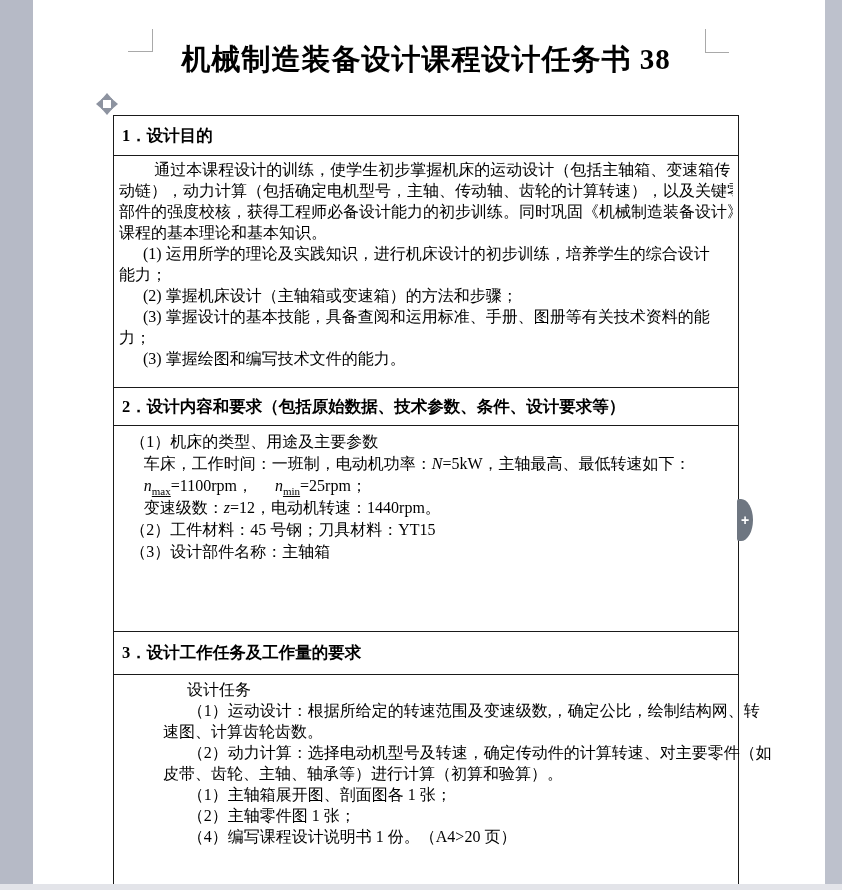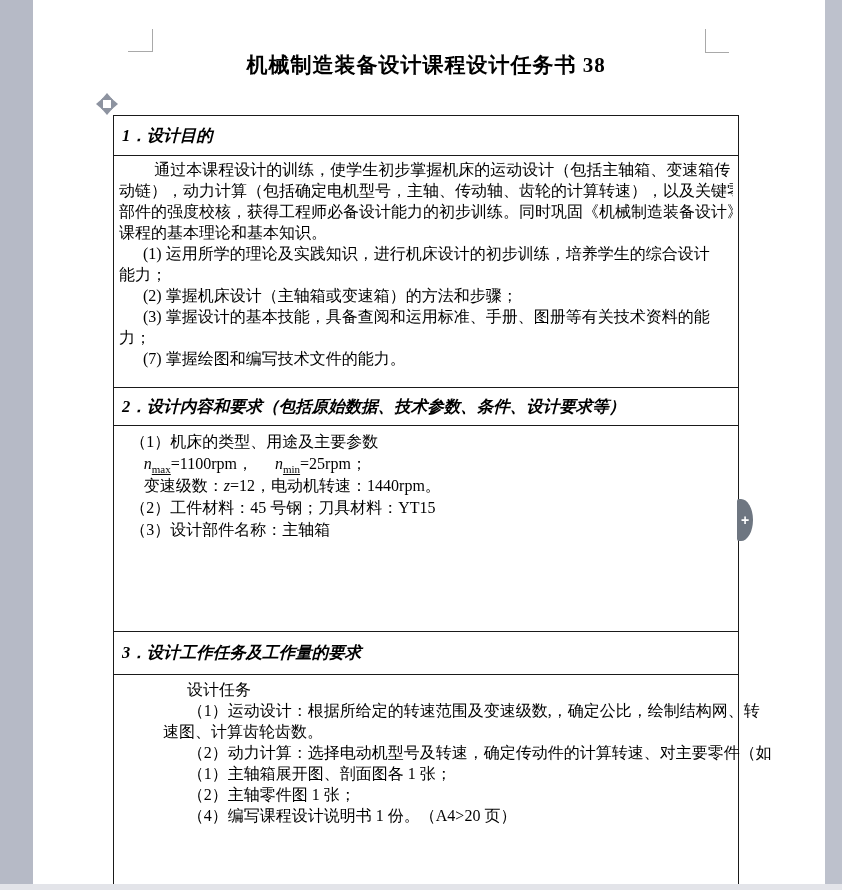--- a/index.html
+++ b/index.html
@@ -22,30 +22,30 @@
 
   
   .move-handle { position:absolute; left:96px; top:93px; width:22px; height:22px; z-index:4; cursor:move; }
   .move-handle .tri { position:absolute; width:0; height:0; }
   .mh-up    { left:5px; top:0;    border-left:6px solid transparent; border-right:6px solid transparent; border-bottom:7px solid #8d93a0; }
   .mh-down  { left:5px; bottom:0; border-left:6px solid transparent; border-right:6px solid transparent; border-top:7px solid #8d93a0; }
   .mh-left  { left:0;  top:5px;   border-top:6px solid transparent; border-bottom:6px solid transparent; border-right:7px solid #8d93a0; }
   .mh-right { right:0; top:5px;   border-top:6px solid transparent; border-bottom:6px solid transparent; border-left:7px solid #8d93a0; }
 
   
-  .doc-title { position:absolute; left:113px; top:51px; width:626px; text-align:center;
-               font-size:21px; font-weight:bold; letter-spacing:1px; white-space:nowrap; z-index:2; }
+  .doc-title { position:absolute; left:113px; top:40px; width:626px; text-align:center;
+               font-size:29px; font-weight:bold; letter-spacing:1px; white-space:nowrap; z-index:2; }
 
   
   .doc-table { position:absolute; left:113px; top:115px; width:626px; height:775px;
                border:1px solid #1a1a1a; border-bottom:none; z-index:1; display:flex; flex-direction:column; }
   .row { width:100%; border-bottom:1px solid #1a1a1a; overflow:hidden; }
   .row:last-child { border-bottom:none; flex:1 1 auto; }
   .rh { display:flex; align-items:center; padding-left:8px;
-        font-weight:bold; font-size:16.5px; white-space:nowrap;font-style:italic; }
+        font-weight:bold; font-size:16.5px; white-space:nowrap; }
   .rh1 { height:40px; } .rh2 { height:38px; } .rh3 { height:43px; }
   .rc  { font-size:16px; }
   .rc1 { height:232px; padding:3px 5px 0 5px; line-height:21px; }
   .rc2 { height:206px; padding:5px 5px 0 5px; line-height:22px; }
   .rc3 { padding:4px 5px 0 5px; line-height:21px;margin-left:44px; }
 
   .bl { white-space:pre; overflow:hidden; }
   .ind-para  { text-indent:2.2em; }
   .ind-item  { text-indent:1.5em; }
   .ind-sub   { text-indent:0.7em; }
@@ -89,44 +89,46 @@
   <div class="row rc rc1">
     <div class="bl ind-para">通过本课程设计的训练，使学生初步掌握机床的运动设计（包括主轴箱、变速箱传</div>
     <div class="bl">动链），动力计算（包括确定电机型号，主轴、传动轴、齿轮的计算转速），以及关键零</div>
     <div class="bl">部件的强度校核，获得工程师必备设计能力的初步训练。同时巩固《机械制造装备设计》</div>
     <div class="bl">课程的基本理论和基本知识。</div>
     <div class="bl ind-item">(1) 运用所学的理论及实践知识，进行机床设计的初步训练，培养学生的综合设计</div>
     <div class="bl">能力；</div>
     <div class="bl ind-item">(2) 掌握机床设计（主轴箱或变速箱）的方法和步骤；</div>
     <div class="bl ind-item">(3) 掌握设计的基本技能，具备查阅和运用标准、手册、图册等有关技术资料的能</div>
     <div class="bl">力；</div>
-    <div class="bl ind-item">(7) 掌握绘图和编写技术文件的能力。</div>
+    <div class="bl ind-item">(3) 掌握绘图和编写技术文件的能力。</div>
   </div>
 
   <div class="row rh rh2">
     <span>2．设计内容和要求（包括原始数据、技术参数、条件、设计要求等）</span>
   </div>
 
   <div class="row rc rc2">
     <div class="bl ind-sub">（1）机床的类型、用途及主要参数</div>
+    <div class="bl ind-plain"><span>车床，工作时间：一班制，电动机功率：</span><i>N</i><span>=5kW，主轴最高、最低转速如下：</span></div>
     <div class="bl ind-plain"><i>n</i><sub>max</sub><span>=1100rpm，</span><span class="gap"></span><i>n</i><sub>min</sub><span>=25rpm；</span></div>
     <div class="bl ind-plain"><span>变速级数：</span><i>z</i><span>=12，电动机转速：1440rpm。</span></div>
     <div class="bl ind-sub">（2）工件材料：45 号钢；刀具材料：YT15</div>
     <div class="bl ind-sub">（3）设计部件名称：主轴箱</div>
   </div>
 
   <div class="row rh rh3">
     <span>3．设计工作任务及工作量的要求</span>
   </div>
 
   <div class="row rc rc3">
     <div class="bl ind-item">设计任务</div>
     <div class="bl ind-plain">（1）运动设计：根据所给定的转速范围及变速级数,，确定公比，绘制结构网、转</div>
     <div class="bl">速图、计算齿轮齿数。</div>
     <div class="bl ind-plain">（2）动力计算：选择电动机型号及转速，确定传动件的计算转速、对主要零件（如</div>
+    <div class="bl">皮带、齿轮、主轴、轴承等）进行计算（初算和验算）。</div>
     <div class="bl ind-plain">（1）主轴箱展开图、剖面图各 1 张；</div>
     <div class="bl ind-plain">（2）主轴零件图 1 张；</div>
     <div class="bl ind-plain">（4）编写课程设计说明书 1 份。（A4&gt;20 页）</div>
   </div>
 
 </div>
 
 <div class="plus-handle">
   <span>+</span>
 </div>

